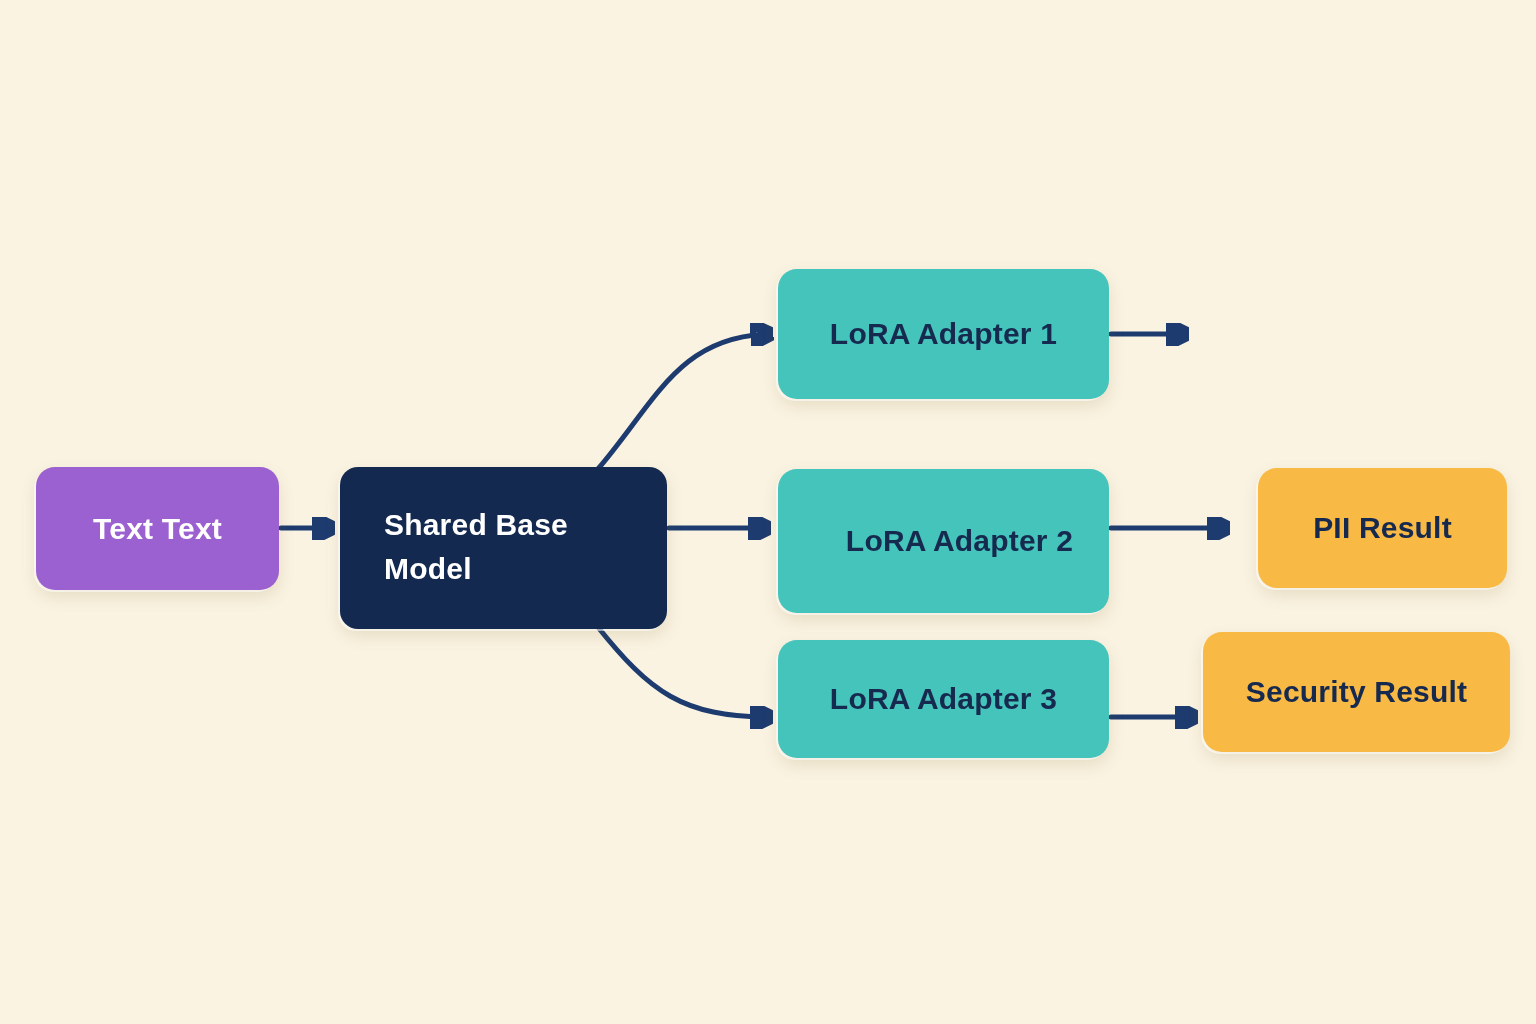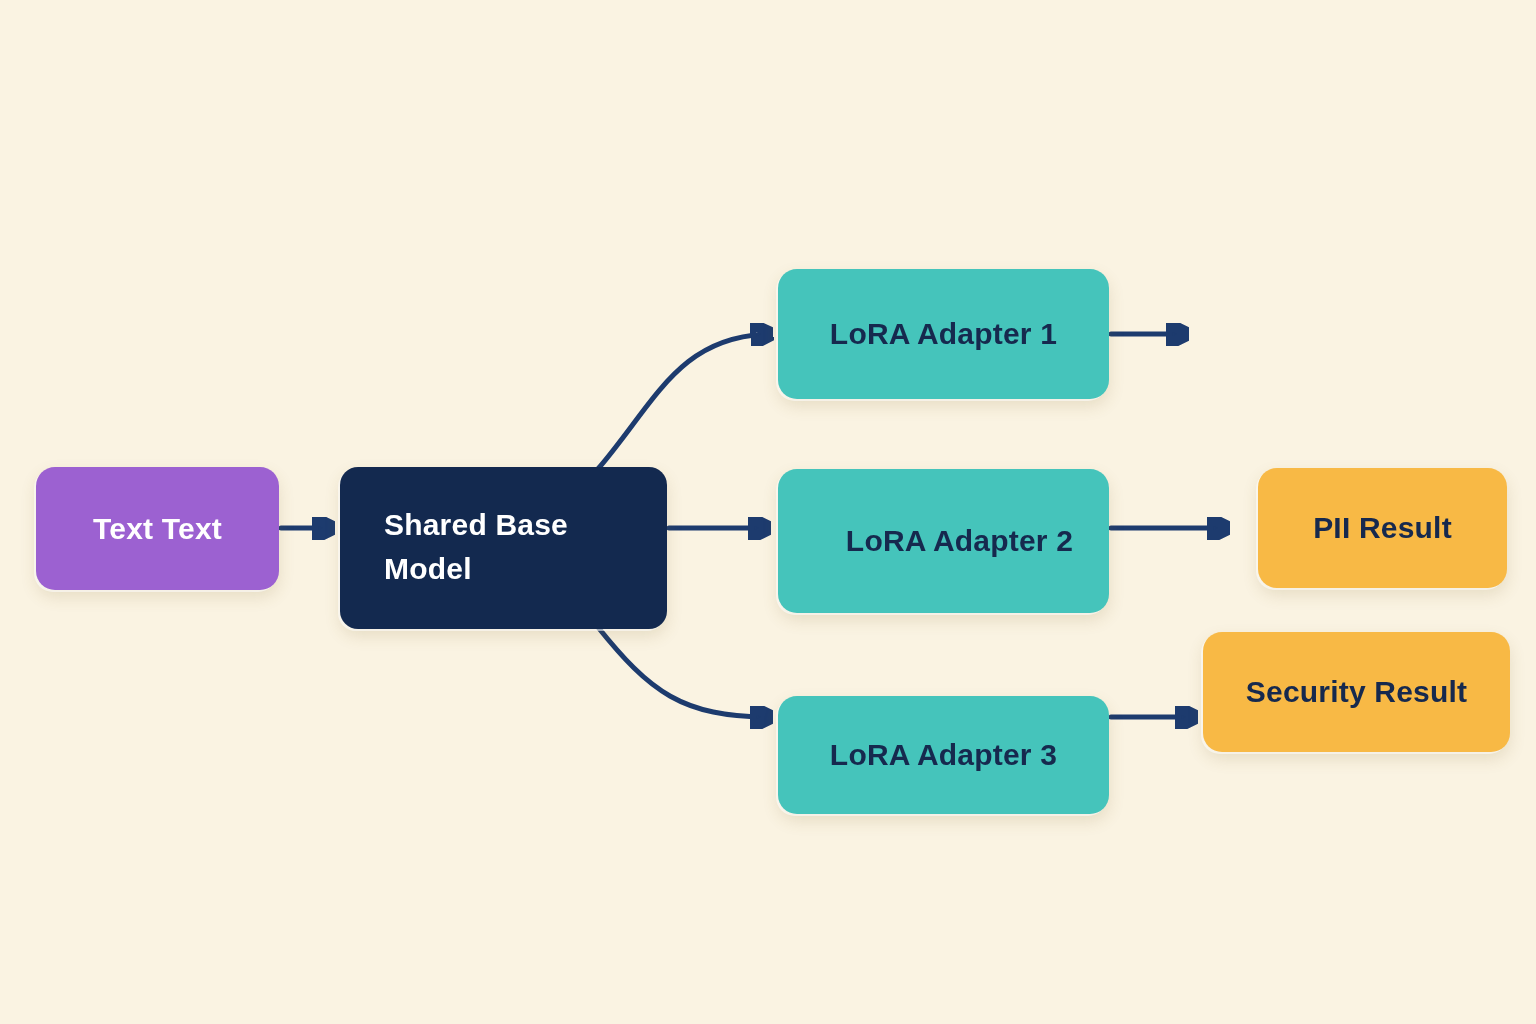--- a/index.html
+++ b/index.html
@@ -58,21 +58,21 @@
   }
   .node-navy .label{white-space:normal;line-height:44px;}
   .node-teal{background:var(--teal);color:var(--text-dark);}
   .node-yellow{background:var(--yellow);color:var(--text-dark);}
 
   
   #node-input-text      {left:36px;  top:467px; width:243px; height:123px;}
   #node-shared-base     {left:340px; top:467px; width:327px; height:162px;}
   #node-lora-adapter-1  {left:778px; top:269px; width:331px; height:130px;}
   #node-lora-adapter-2  {left:778px; top:469px; width:331px; height:144px;padding-left:32px;}
-  #node-lora-adapter-3  {left:778px; top:696px; width:331px; height:118px;}
+  #node-lora-adapter-3  {left:778px; top:640px; width:331px; height:118px;}
   #node-intent-result   {left:1194px;top:270px; width:290px; height:128px;}
   #node-pii-result      {left:1258px;top:468px; width:249px; height:120px;}
   #node-security-result {left:1203px;top:632px; width:307px; height:120px;}
 </style>
 </head>
 <body>
 
 <div class="canvas">
 
   <svg class="edges" width="1536" height="1024" viewBox="0 0 1536 1024" xmlns="http://www.w3.org/2000/svg">

